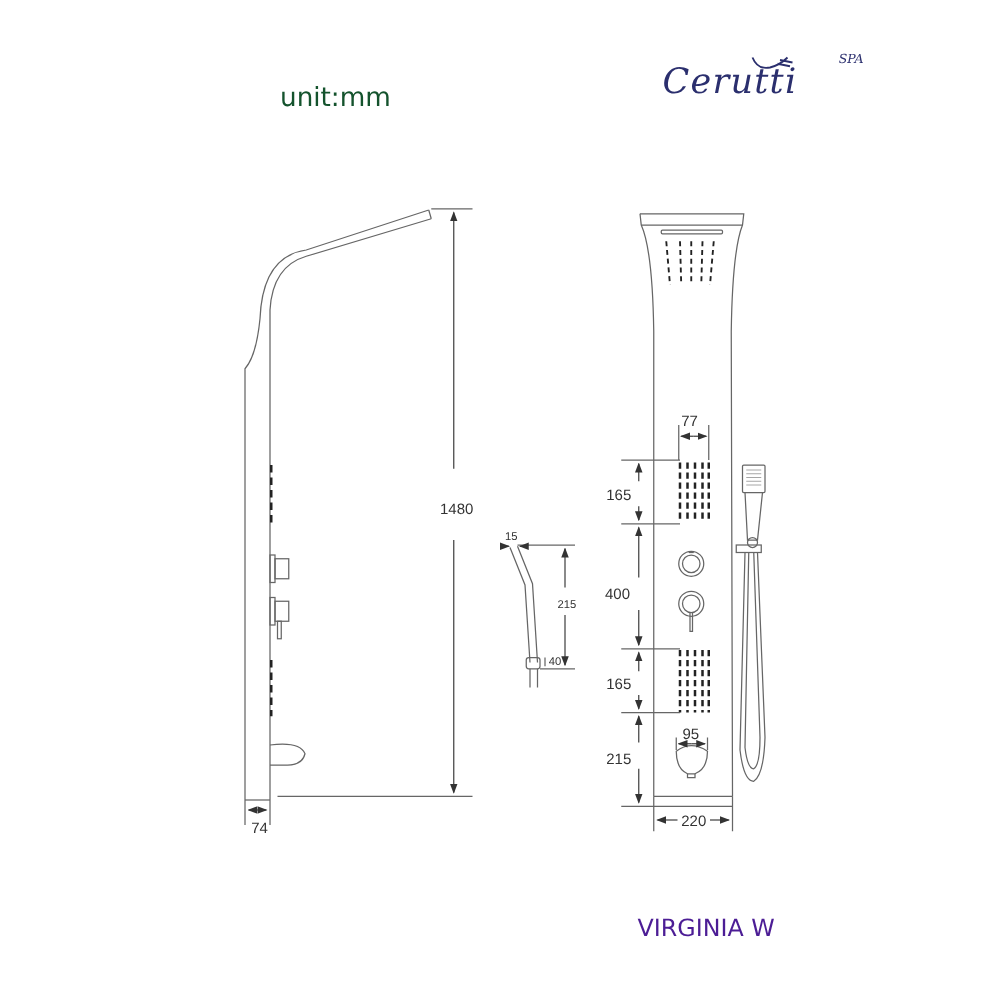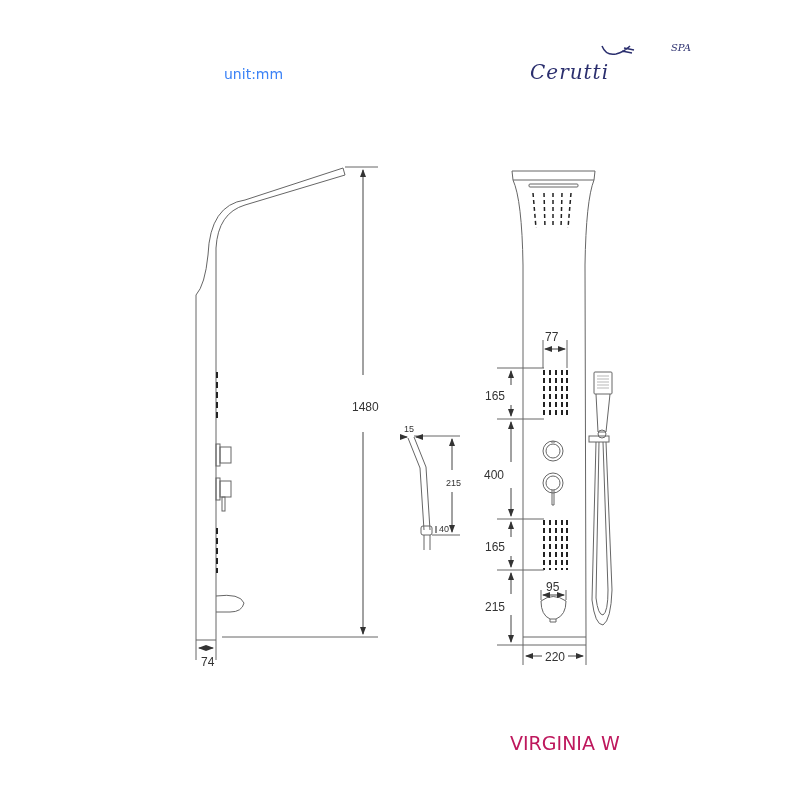--- a/index.html
+++ b/index.html
@@ -1,21 +1,21 @@
 <!DOCTYPE html>
 <html><head>
 <meta charset="utf-8">
 <style>
   html, body { margin: 0; padding: 0; background: #ffffff; }
   body { width: 800px; height: 800px; position: relative; overflow: hidden; font-family: "DejaVu Sans", sans-serif; }
-  .unit { position: absolute; left: 224px; top: 66px; font-size: 14px; color: #3b82f6; font-family: "DejaVu Sans", sans-serif; }
+  .unit { position: absolute; left: 224px; top: 66px; font-size: 21px; color: #14532d; font-family: "DejaVu Sans", sans-serif; }
   .brand { position: absolute; left: 530px; top: 42px; width: 140px; height: 60px; }
-  .brand-name { position: absolute; left: 0; top: 18px; font-family: "DejaVu Serif", serif; font-style: italic; font-size: 20px; color: #2b2f6e; letter-spacing: 1px; }
+  .brand-name { position: absolute; left: 0; top: 6px; font-family: "DejaVu Serif", serif; font-style: italic; font-size: 28px; color: #2b2f6e; letter-spacing: 1px; }
   .brand-spa { position: absolute; left: 98px; top: 0px; font-family: "DejaVu Serif", serif; font-style: italic; font-size: 10px; color: #2b2f6e; margin-left: 43px; }
-  .model { position: absolute; left: 510px; top: 732px; font-size: 19px; color: #be185d; font-family: "DejaVu Sans", sans-serif; }
+  .model { position: absolute; left: 510px; top: 732px; font-size: 19px; color: #4c1d95; font-family: "DejaVu Sans", sans-serif; }
   svg.drawing { position: absolute; left: 0; top: 0; }
   .dim { font-family: "Liberation Sans", sans-serif; font-size: 12px; fill: #333333; }
   .dim-sm { font-family: "Liberation Sans", sans-serif; font-size: 9px; fill: #333333; }
 </style>
 </head>
 <body>
 
 <div class="unit">unit:mm</div>
 
 <div class="brand">

